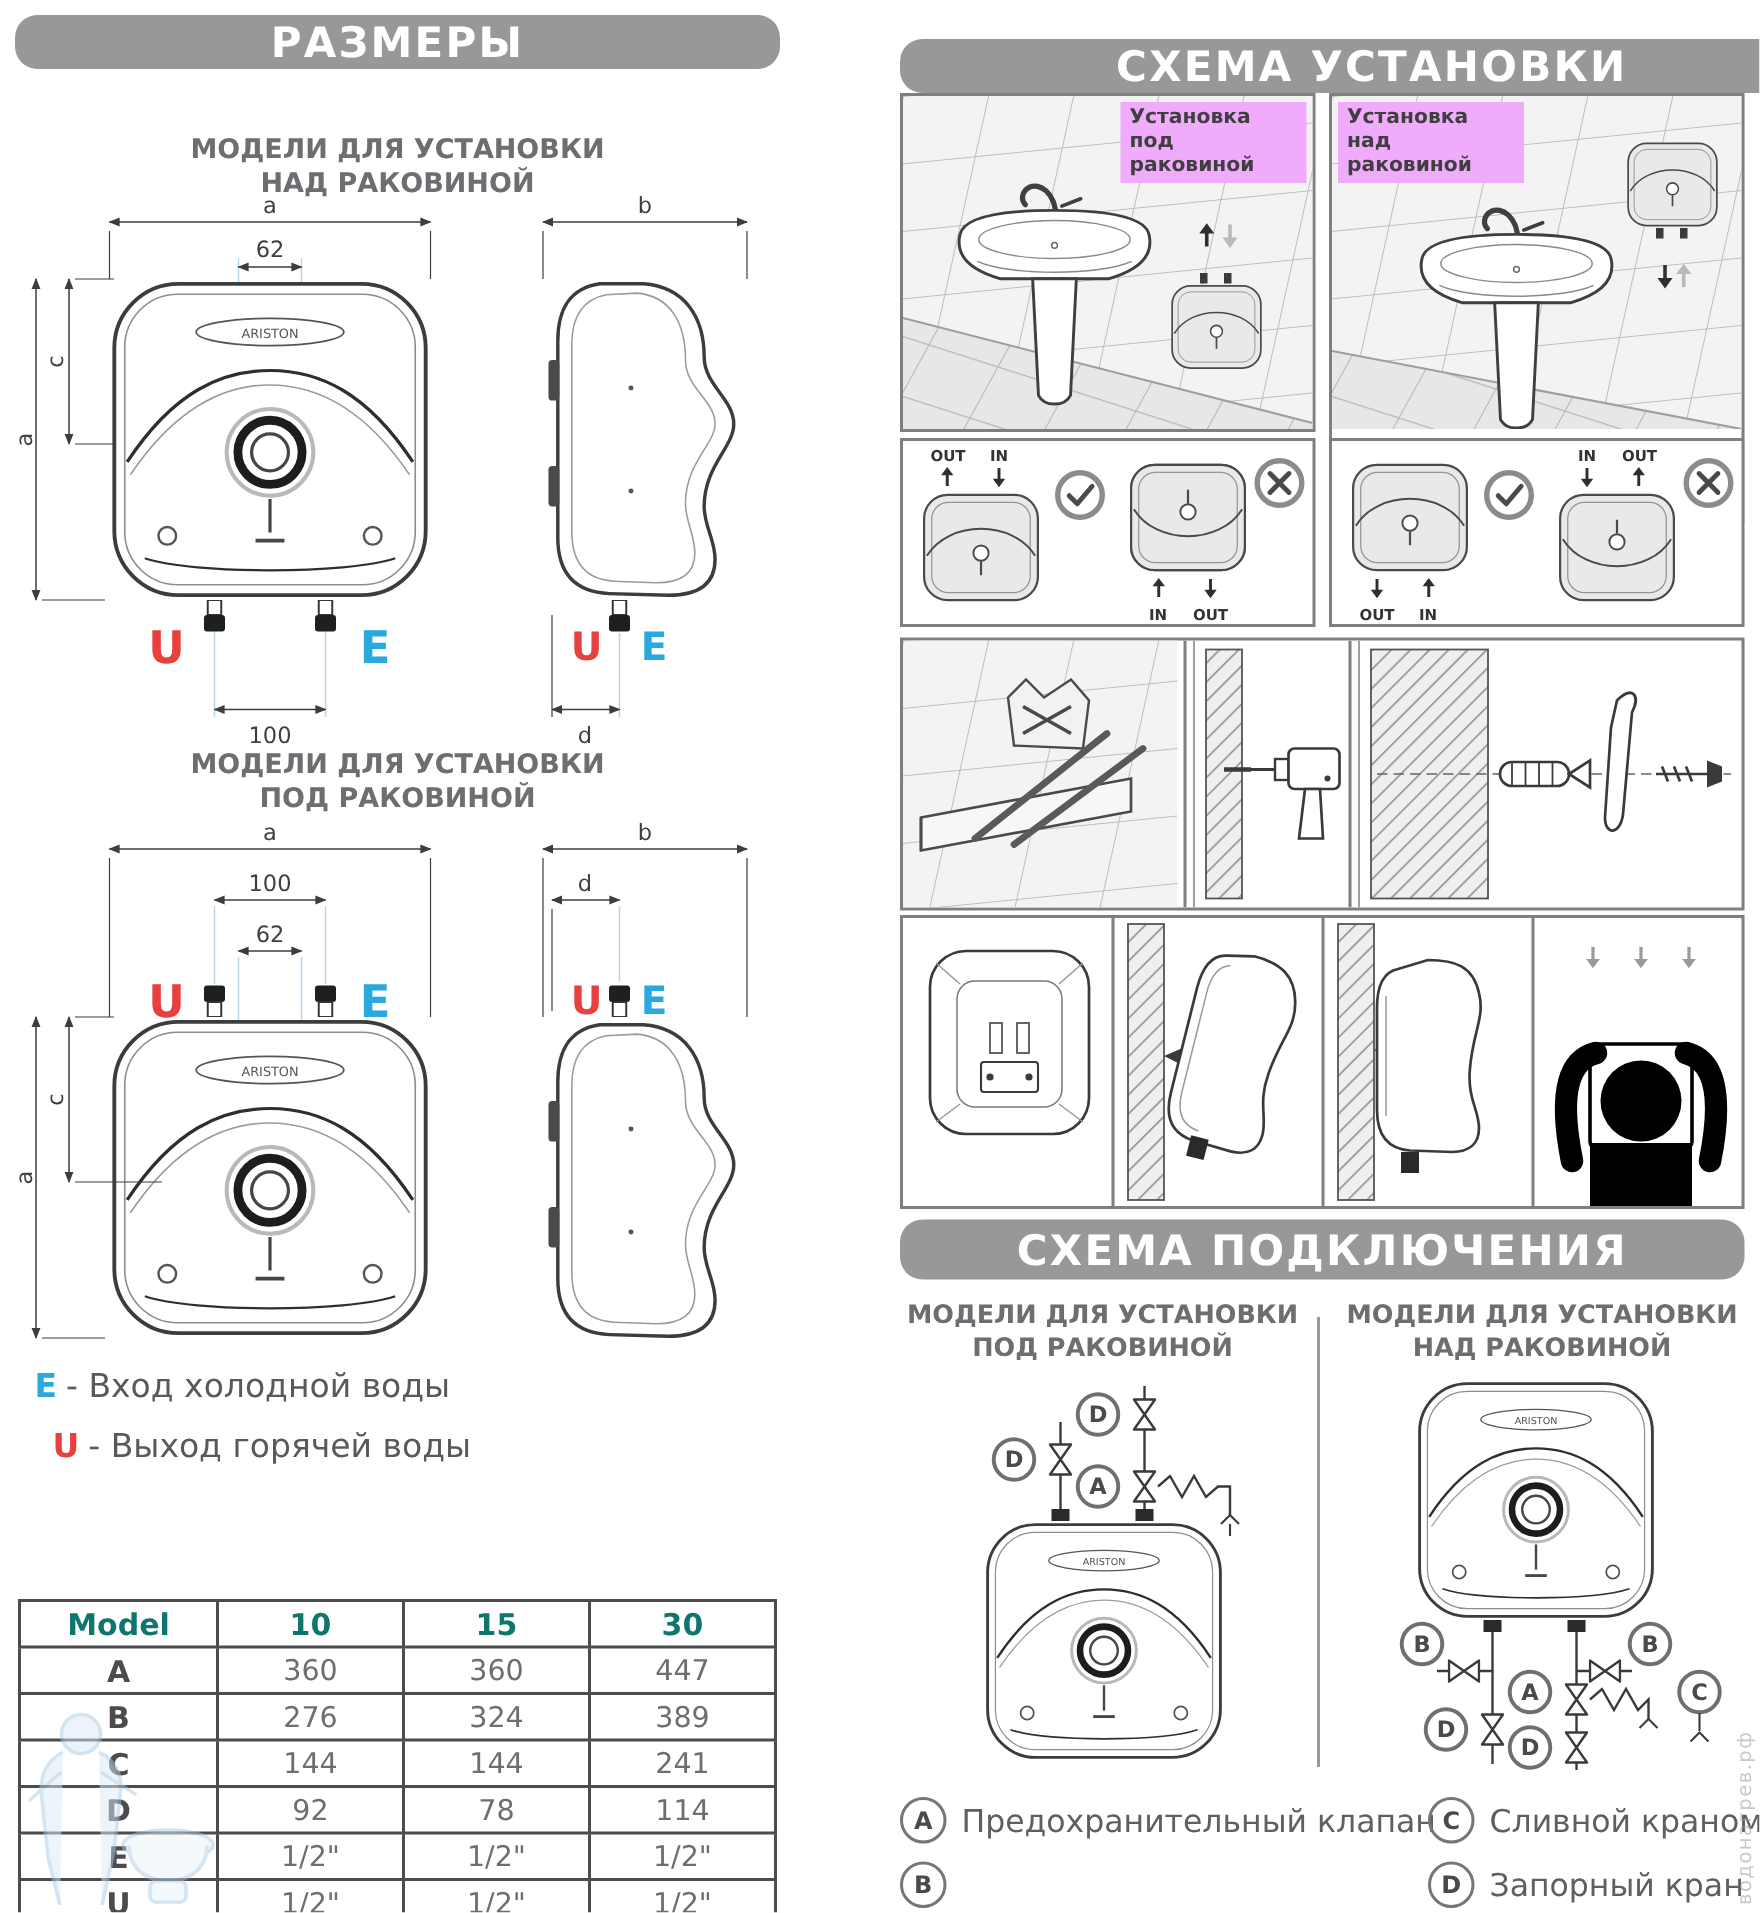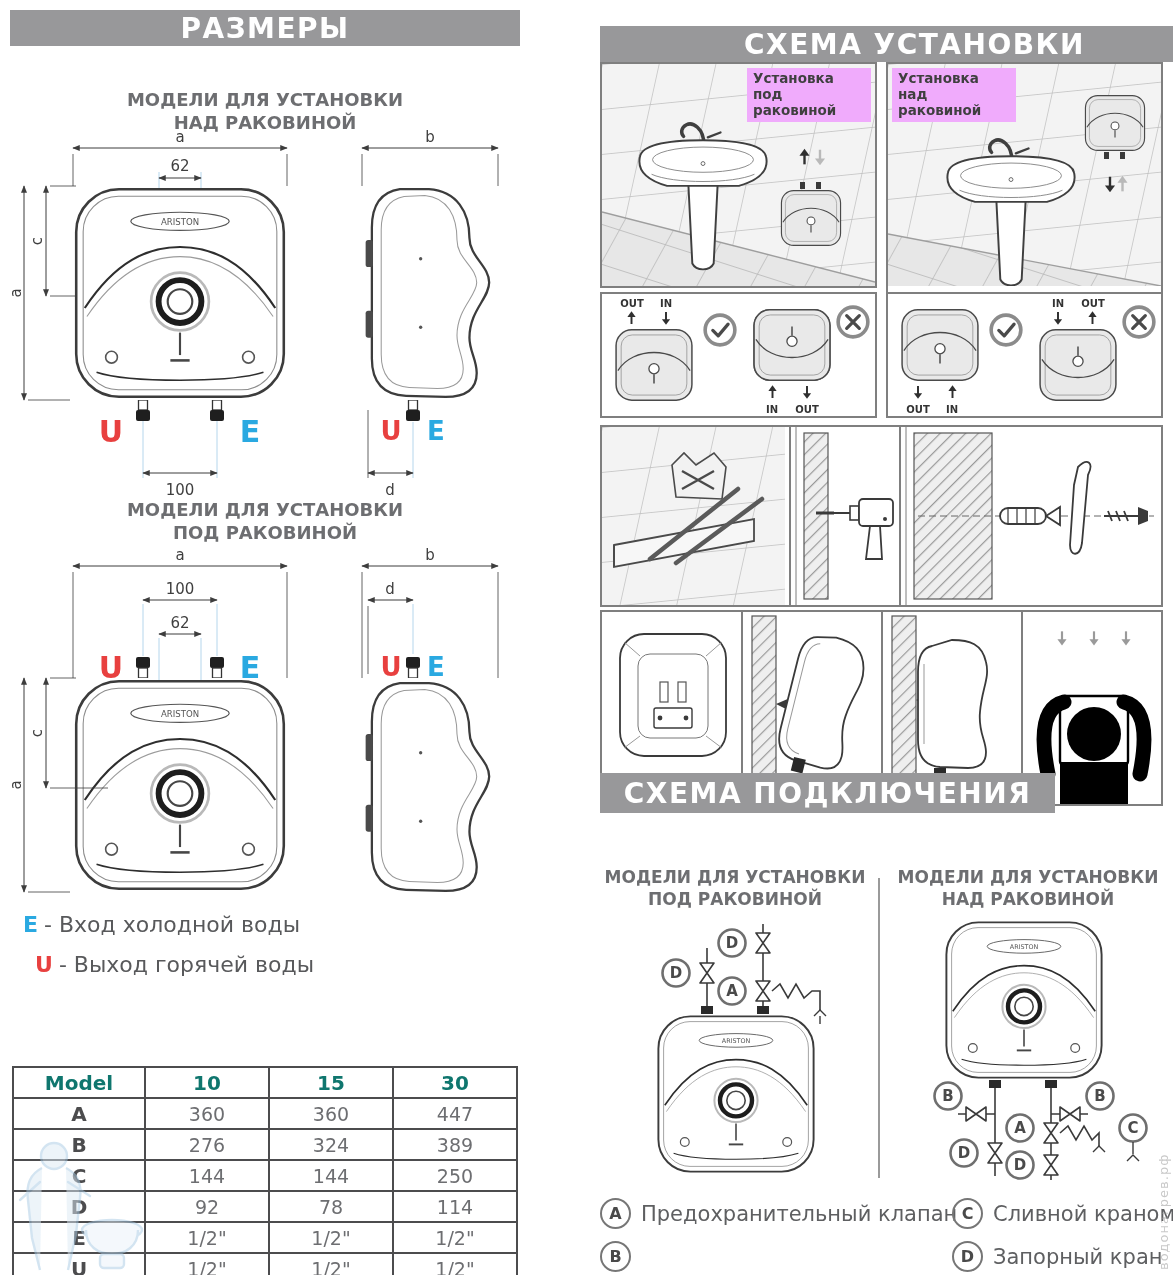--- a/index.html
+++ b/index.html
@@ -1,21 +1,21 @@
 <!DOCTYPE html>
 <html><head>
 <meta charset="utf-8">
 <style>
   html,body{margin:0;padding:0;background:#fff;}
   .page{position:relative;width:1173px;height:1275px;background:#fff;overflow:hidden;
         font-family:"DejaVu Sans","Liberation Sans",sans-serif;}
   .abs{position:absolute;}
   .hbar{position:absolute;background:#98989a;color:#fff;font-weight:bold;
         display:flex;align-items:center;justify-content:center;
-        font-size:28px;letter-spacing:1.5px;}
+        font-size:28px;letter-spacing:1.5px;border-radius:15px;}
   .sect-title{position:absolute;text-align:center;color:#6d6e71;font-size:18px;
         font-weight:600;line-height:1.3;}
   .caption{position:absolute;background:#f0abfc;color:#3f3f3f;font-size:13.5px;
         font-weight:700;line-height:1.18;padding:3px 6px;z-index:3;}
   .panel{position:absolute;border:2px solid #7f7f7f;background:#fff;box-sizing:border-box;}
   .legend-line{position:absolute;font-size:22px;color:#58595b;}
   .legend-line .k{font-weight:bold;margin-right:6px;}
   .red{color:#e8403f;}
   .blue{color:#2aa9e1;}
   
@@ -277,21 +277,21 @@
     <tr>
       <td class="lab">B</td>
       <td>276</td>
       <td>324</td>
       <td>389</td>
     </tr>
     <tr>
       <td class="lab">C</td>
       <td>144</td>
       <td>144</td>
-      <td>250</td>
+      <td>241</td>
     </tr>
     <tr>
       <td class="lab">D</td>
       <td>92</td>
       <td>78</td>
       <td>114</td>
     </tr>
     <tr>
       <td class="lab blue">E</td>
       <td>1/2"</td>
@@ -498,21 +498,21 @@
         </g>
         <path d="M446,162 C436,112 446,94 462,90" fill="none" stroke="#000" stroke-width="15" stroke-linecap="round"></path>
         <path d="M538,162 C548,112 538,94 522,90" fill="none" stroke="#000" stroke-width="15" stroke-linecap="round"></path>
         <rect x="458" y="84" width="68" height="70" rx="5" fill="none" stroke="#000" stroke-width="2.4"></rect>
         <circle cx="492" cy="122" r="27" fill="#000"></circle>
         <path d="M458,150 L526,150 L526,192 L458,192 Z" fill="#000"></path>
       </g>
     </svg>
   </div>
 
-  <div class="hbar" style="left:600px;top:773px;width:455px;height:40px">
+  <div class="hbar" style="left:600px;top:813px;width:563px;height:40px">
     <span>СХЕМА ПОДКЛЮЧЕНИЯ</span>
   </div>
 
   <div class="sect-title" style="left:600px;top:866px;width:270px;font-size:17px">
     <div>МОДЕЛИ ДЛЯ УСТАНОВКИ</div>
     <div>ПОД РАКОВИНОЙ</div>
   </div>
   <div class="sect-title" style="left:893px;top:866px;width:270px;font-size:17px">
     <div>МОДЕЛИ ДЛЯ УСТАНОВКИ</div>
     <div>НАД РАКОВИНОЙ</div>

